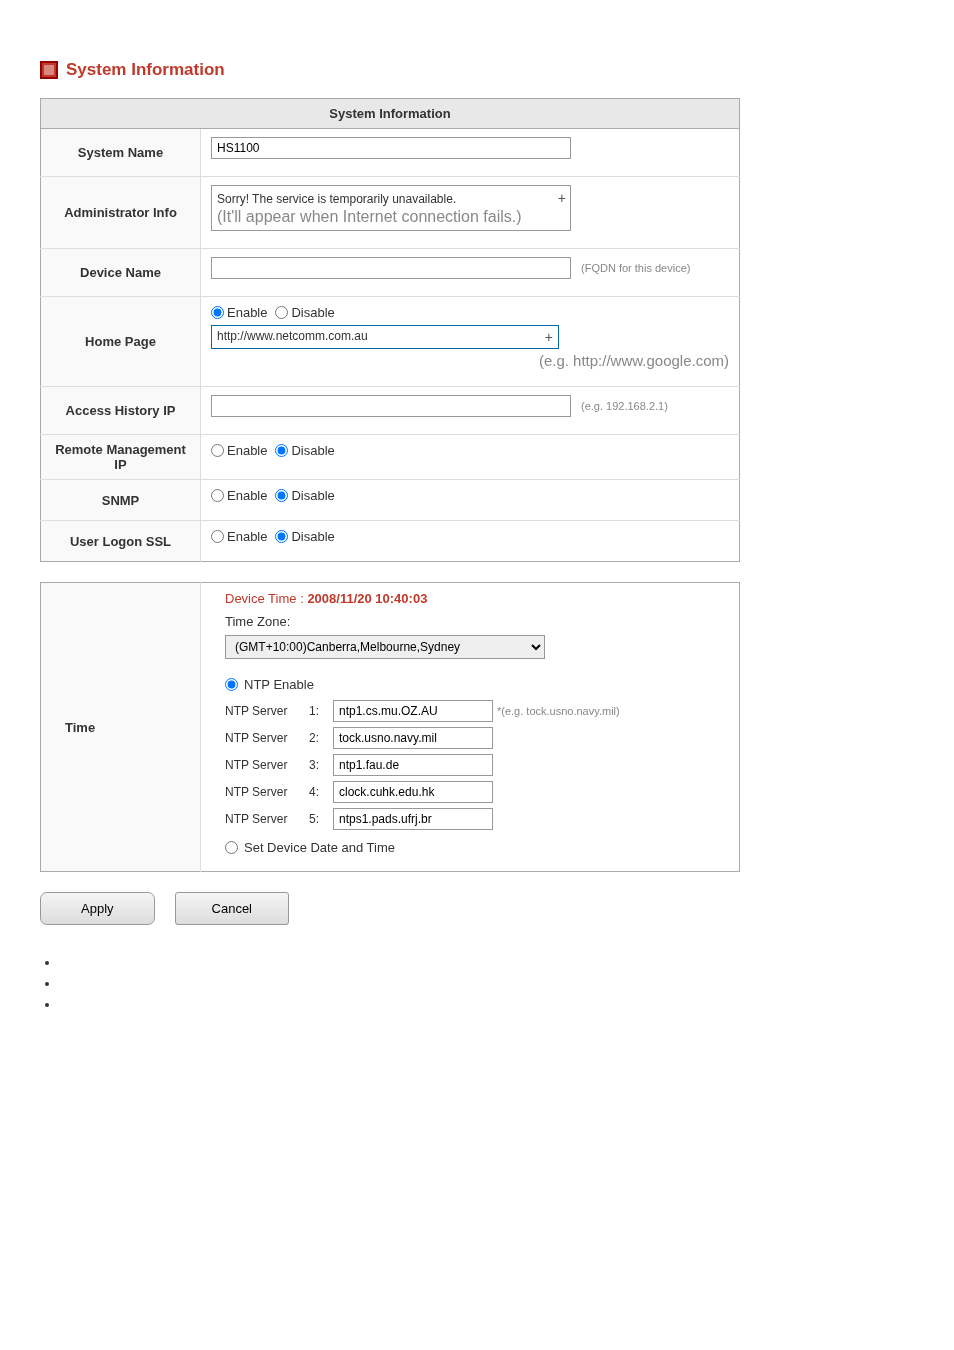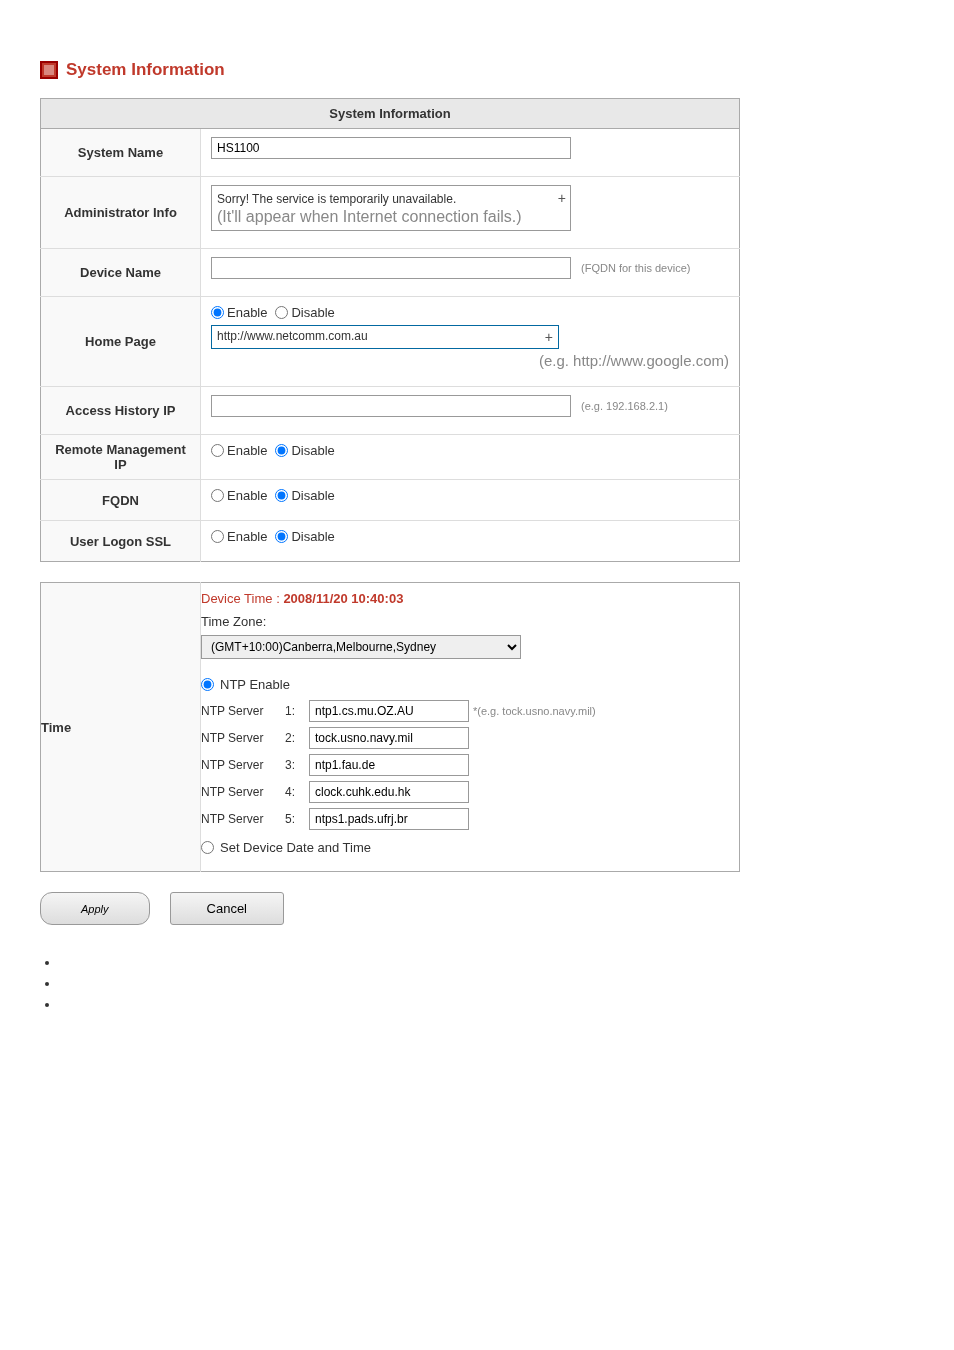--- a/index.html
+++ b/index.html
@@ -99,21 +99,21 @@
 
     
     .time-table {
       width: 700px;
       border-collapse: collapse;
       border: 1px solid #aaa;
       margin-bottom: 20px;
       margin-left: 10px;
     }
     .time-table td {
-      padding: 8px 0;
+      padding: 8px 24px;
       border-bottom: 1px solid #ddd;
       vertical-align: top;
     }
     .time-table tr:last-child td {
       border-bottom: none;
     }
     .time-table td.time-label {
       font-weight: bold;
       text-align: left;
       width: 160px;
@@ -173,24 +173,23 @@
       gap: 20px;
       margin-left: 10px;
       margin-top: 10px;
       margin-bottom: 30px;
     }
 
     button.apply-btn {
       background: linear-gradient(to bottom, #f5f5f5, #ddd);
       border: 1px solid #999;
       padding: 8px 40px;
-      font-size: 11px;
+      font-size: 13px;
       cursor: pointer;
-      border-radius: 12px;
-      font-style: italic;
+      border-radius: 7px;
     }
     button.cancel-btn {
       background: linear-gradient(to bottom, #f5f5f5, #ddd);
       border: 1px solid #999;
       padding: 8px 36px;
       font-size: 13px;
       cursor: pointer;
       border-radius: 3px;
     }
 
@@ -336,21 +335,21 @@
           </label>
           <label>
             <input type="radio" name="remote_mgmt" value="disable" checked="" style="">
             <span>Disable</span>
           </label>
         </div>
       </td>
     </tr>
 
     <tr>
-      <td class="label-cell">FQDN</td>
+      <td class="label-cell">SNMP</td>
       <td class="value-cell">
         <div class="radio-group">
           <label>
             <input type="radio" name="snmp" value="enable" style="">
             <span>Enable</span>
           </label>
           <label>
             <input type="radio" name="snmp" value="disable" checked="" style="">
             <span>Disable</span>
           </label>

